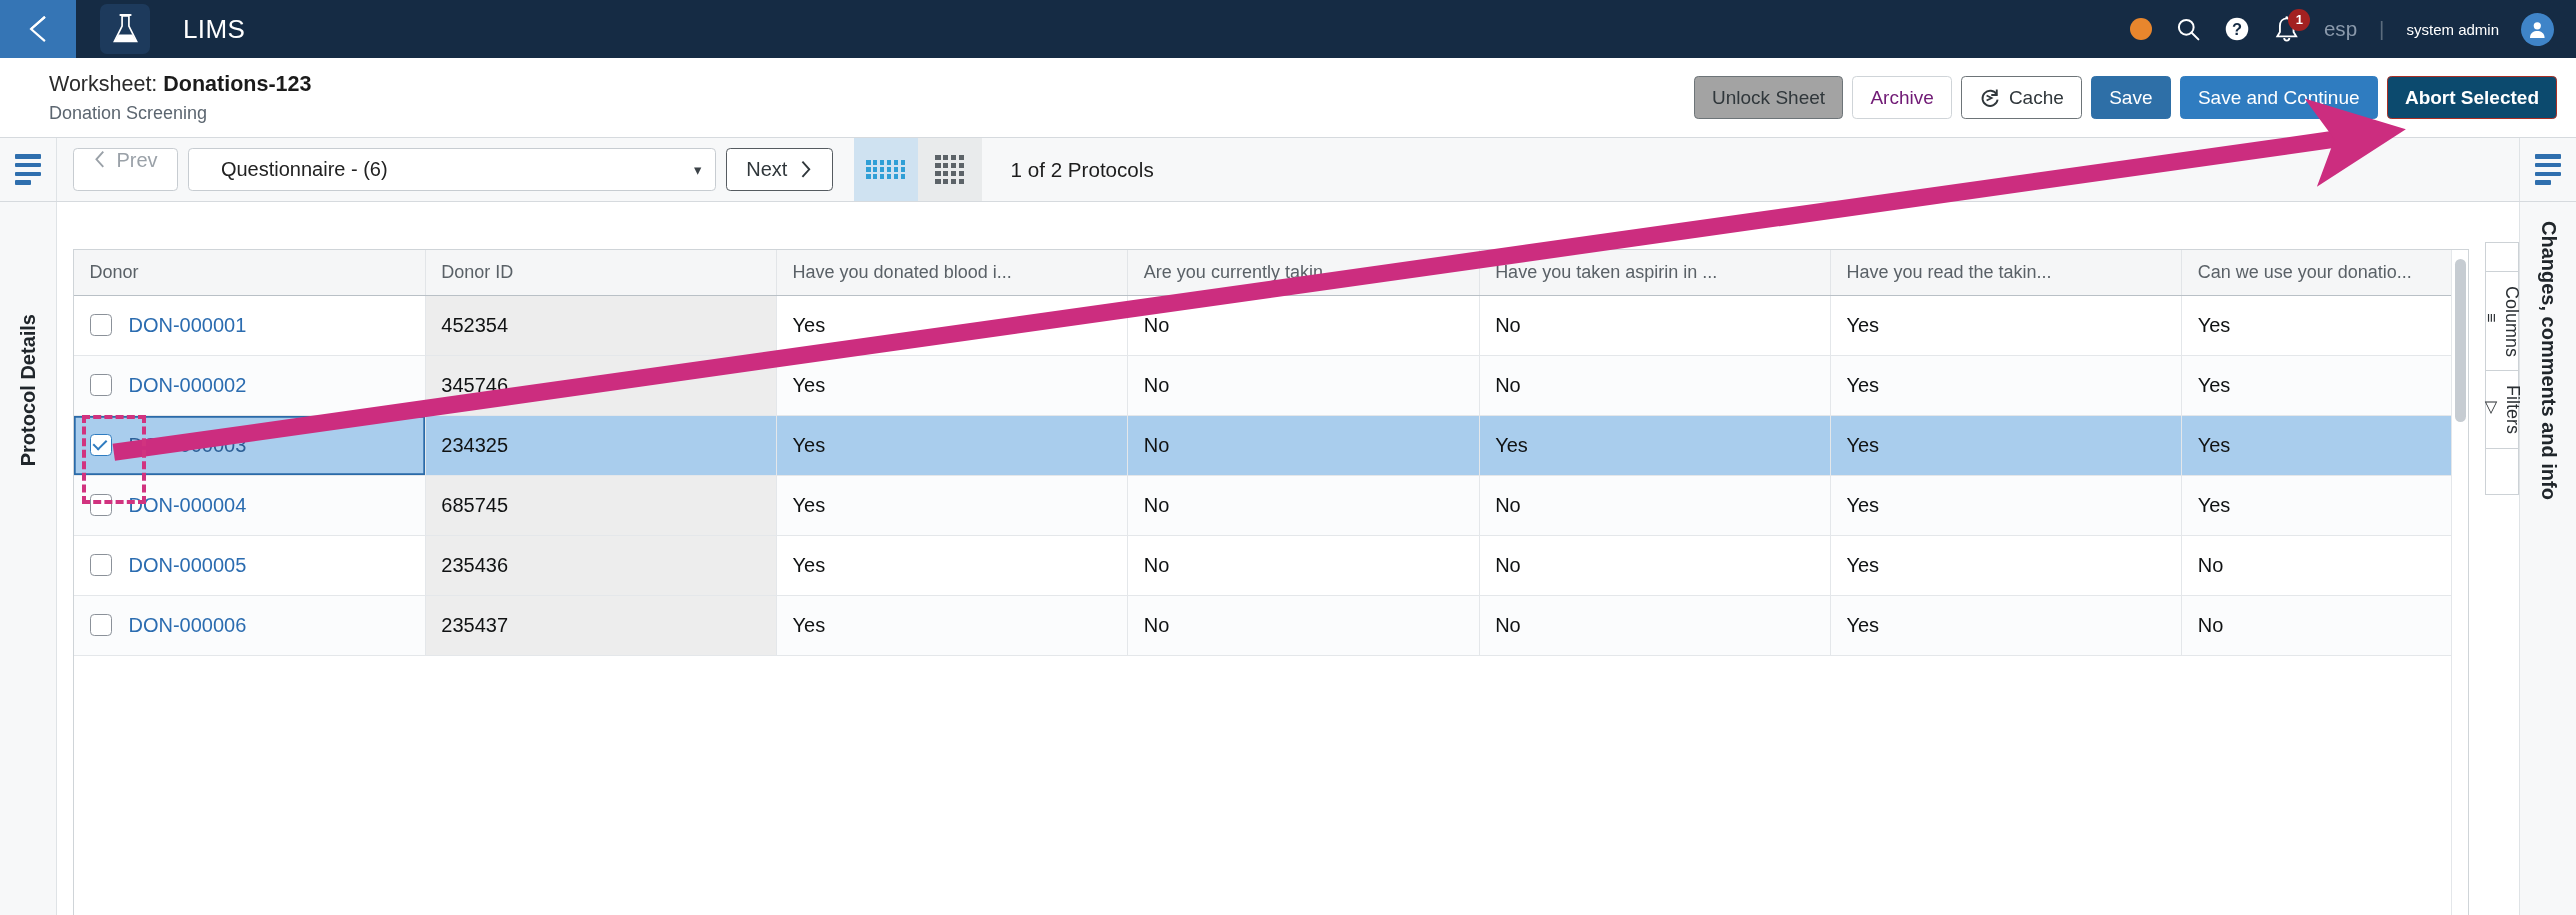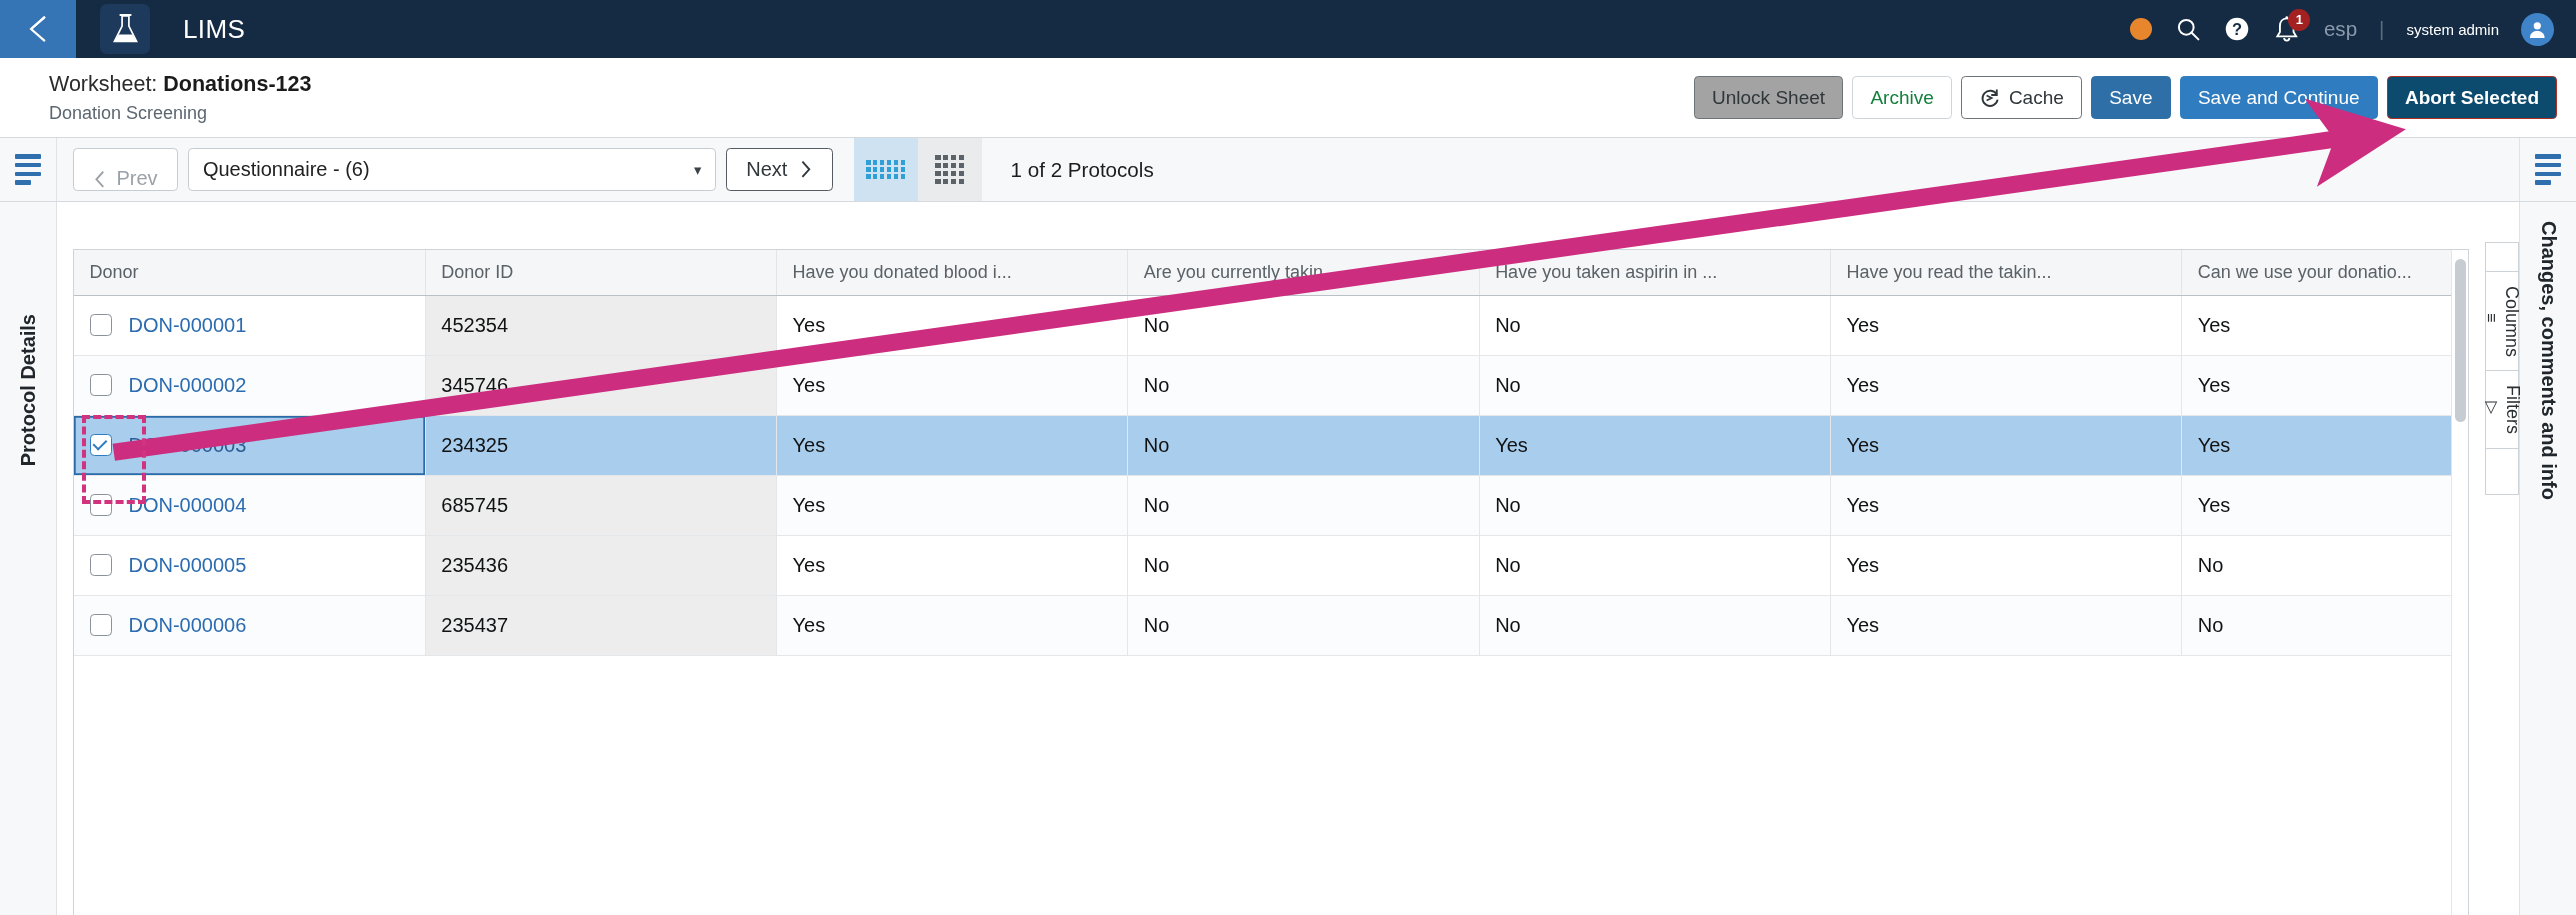--- a/index.html
+++ b/index.html
@@ -66,21 +66,21 @@
     position: absolute; right: 19px; top: 18px;
     display: flex; align-items: center; gap: 9.4px;
   }
   .btn {
     height: 43px; border-radius: 4.3px; font-size: 19px;
     display: flex; align-items: center; justify-content: center;
     padding: 0 17px; cursor: pointer; white-space: nowrap;
     font-family: "Liberation Sans", sans-serif;
   }
   .btn-outline { background: #a3a3a3; border: 0.9px solid #6d7478; color: #30373b; }
-  .btn-disabled { background: #ffffff; border: 0.9px solid #cfd4d8; color: #15803d; cursor: default; }
+  .btn-disabled { background: #ffffff; border: 0.9px solid #cfd4d8; color: #701a75; cursor: default; }
   .btn-cache { background:#ffffff; border:0.9px solid #6d7478; color:#30373b; gap:7.7px;}
   .btn-primary { background: #2e6fa7; border: 0.9px solid #2e6fa7; color: #ffffff; }
   .btn-primary2 { background: #2f7cc0; border: 0.9px solid #2f7cc0; color: #ffffff; }
   .btn-danger { background: #0c4a6e; border: 0.9px solid #ab2f24; color: #ffffff; font-weight: 600;}
 
   
   .subbar {
     position: absolute; left: 0; top: 138px; width: 2576px; height: 64px;
     background: #f7f8f9; border-bottom: 0.9px solid #d6dade;
     display: flex; align-items: center;
@@ -90,26 +90,26 @@
     border-right: 0.9px solid #dfe3e6; cursor: pointer; flex:0 0 auto;
   }
   .hamburger span { display:block; height:4.3px; background:#2f6fae; border-radius:0.9px; margin-bottom:4.3px;}
   .hamburger span:nth-child(1){ width:26px;}
   .hamburger span:nth-child(2){ width:26px;}
   .hamburger span:nth-child(3){ width:26px;}
   .hamburger span:nth-child(4){ width:15.5px; margin-bottom:0;}
 
   .nav-prev {
     margin-left: 15.5px; height: 43px; border:0.9px solid #c7ccd1; background:#fff;
-    border-radius: 4.3px; display:flex; align-items:flex-end; gap:10.3px; padding:0 19px;
+    border-radius: 4.3px; display:flex; align-items:flex-start; gap:10.3px; padding:0 19px;
     color:#9aa1a8; font-size:20px; cursor:pointer;
   }
   .protocol-select {
     margin-left: 10.3px; width: 528px; height: 43px; border:0.9px solid #c7ccd1; background:#fff;
-    border-radius: 4.3px; display:flex; align-items:center; padding:0 14px;
+    border-radius: 4.3px; display:flex; align-items:center; padding:0 32px;
     color:#222; font-size:20px; cursor:pointer; position:relative;
   }
   .protocol-select .chev { position:absolute; right:13.7px; color:#3c4348; font-size:14.6px;}
   .nav-next {
     margin-left: 10.3px; height: 43px; border:0.9px solid #555b60; background:#fff;
     border-radius: 4.3px; display:flex; align-items:center; gap:12px; padding:0 19px;
     color:#30373b; font-size:20px; cursor:pointer;
   }
   .viewtoggle { display:flex; margin-left: 20.6px; height:63px; align-items:stretch; }
   .vt {

